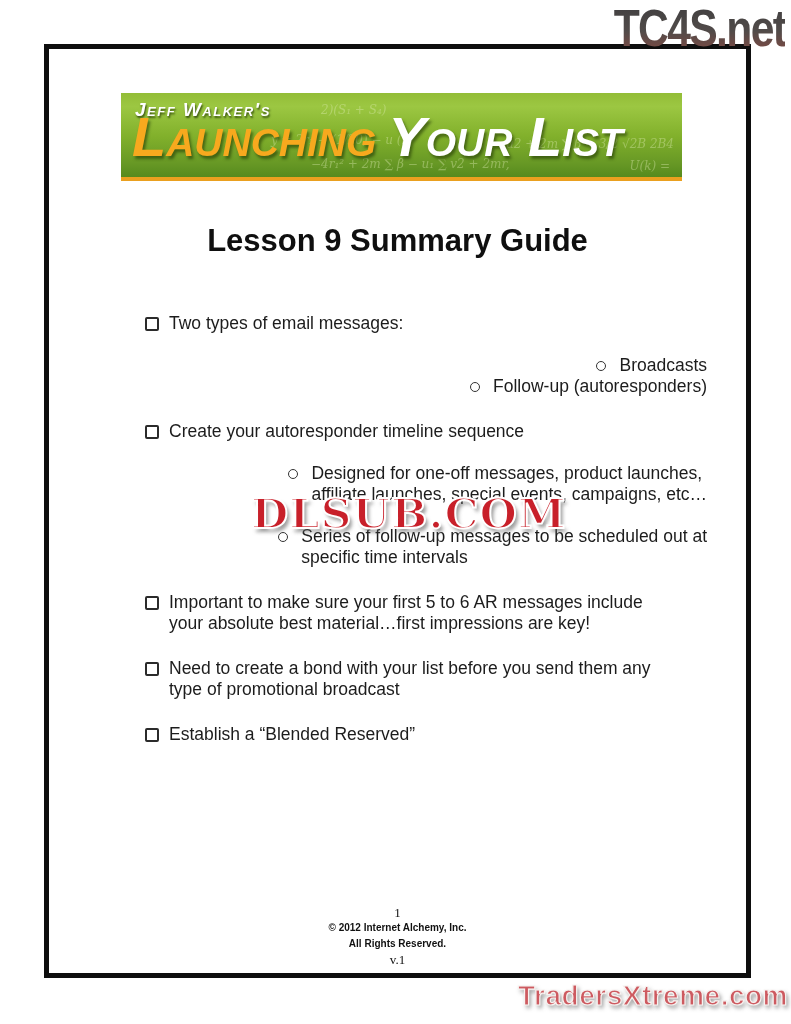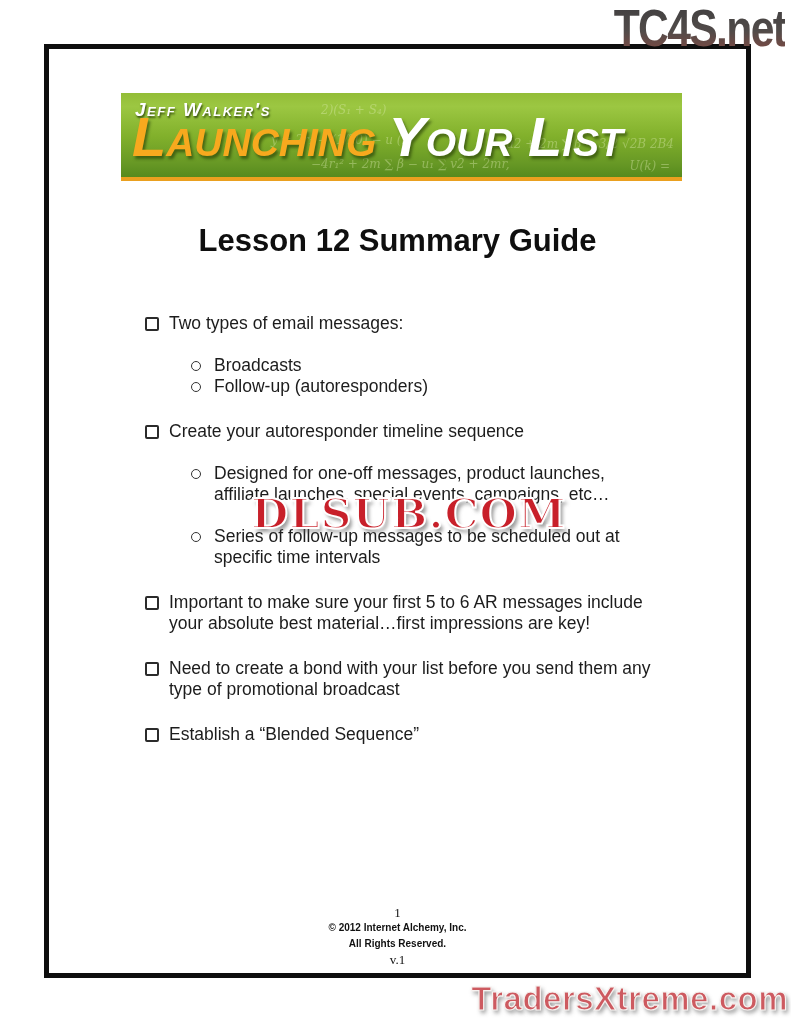--- a/index.html
+++ b/index.html
@@ -61,21 +61,21 @@
   }
 
   
   .bullets{
     position:absolute;left:96px;top:240px;width:562px;
     font-size:17.5px;line-height:21px;color:#1c1c1c;
   }
   .item{display:flex;margin-top:0;}
   .item.gap{margin-top:21px;}
   .item.b1{gap:10px;margin-top:24px;}
-  .item.b2{margin-left:46px;gap:13px;}
+  .item.b2{margin-left:46px;gap:13px;justify-content:flex-end;}
   .sq{
     flex:0 0 auto;width:10px;height:10px;margin-top:4px;
     border:2px solid #2b2b2b;border-radius:2px;background:transparent;
   }
   .ci{
     flex:0 0 auto;width:8px;height:8px;margin-top:6px;
     border:1.5px solid #333333;border-radius:50%;background:transparent;
   }
   .txt{white-space:pre-line;}
 
@@ -91,21 +91,21 @@
     font-family:"DejaVu Serif", serif;font-weight:bold;font-size:43px;
     letter-spacing:1px;white-space:nowrap;color:#c8202a;
     -webkit-text-stroke:2px #ffffff;
     text-shadow:3px 4px 4px rgba(95,95,95,0.6);
     transform:scaleY(0.96);
   }
 
   
   .traders{
     position:absolute;right:3px;top:980px;z-index:10;
-    font-size:33px;font-weight:bold;white-space:nowrap;color:#cd5a60;
+    font-size:28px;font-weight:bold;white-space:nowrap;color:#cd5a60;
     -webkit-text-stroke:1.2px #f7f2f0;
     text-shadow:2px 3px 4px rgba(125,125,125,0.85);
     letter-spacing:0.5px;
   }
 </style>
 </head>
 <body>
 
 <div class="tc4s">TC4S.net</div>
 
@@ -116,21 +116,21 @@
     <span class="formula f2">−u2 + 2m ∑ β − 3/2 √2B 2B4</span>
     <span class="formula f3">y = 2r₁ − (1/20) − u (k)</span>
     <span class="formula f4">−4r₁² + 2m ∑ β − u₁ ∑ v2 + 2mr,</span>
     <span class="formula f5">U(k) =</span>
     <div class="byline">Jeff Walker's</div>
     <div class="banner-title">
       <span class="orange">Launching</span><span class="white">Your List</span>
     </div>
   </div>
 
-  <div class="doc-title">Lesson 12 Summary Guide</div>
+  <div class="doc-title">Lesson 9 Summary Guide</div>
 
   <div class="bullets" id="bullet-list">
       <div class="item b1">
         <span class="sq"></span>
         <span class="txt">Two types of email messages:</span>
       </div>
       <div class="item b2 gap">
         <span class="ci"></span>
         <span class="txt">Broadcasts</span>
       </div>
@@ -157,21 +157,21 @@
         <span class="txt">Important to make sure your first 5 to 6 AR messages include
 your absolute best material…first impressions are key!</span>
       </div>
       <div class="item b1 gap">
         <span class="sq"></span>
         <span class="txt">Need to create a bond with your list before you send them any
 type of promotional broadcast</span>
       </div>
       <div class="item b1 gap">
         <span class="sq"></span>
-        <span class="txt">Establish a “Blended Sequence”</span>
+        <span class="txt">Establish a “Blended Reserved”</span>
       </div>
     </div>
 
   <div class="footer">
     <div class="pagenum">1</div>
     <div class="copy">© 2012 Internet Alchemy, Inc.</div>
     <div class="rights">All Rights Reserved.</div>
     <div class="version">v.1</div>
   </div>
 

